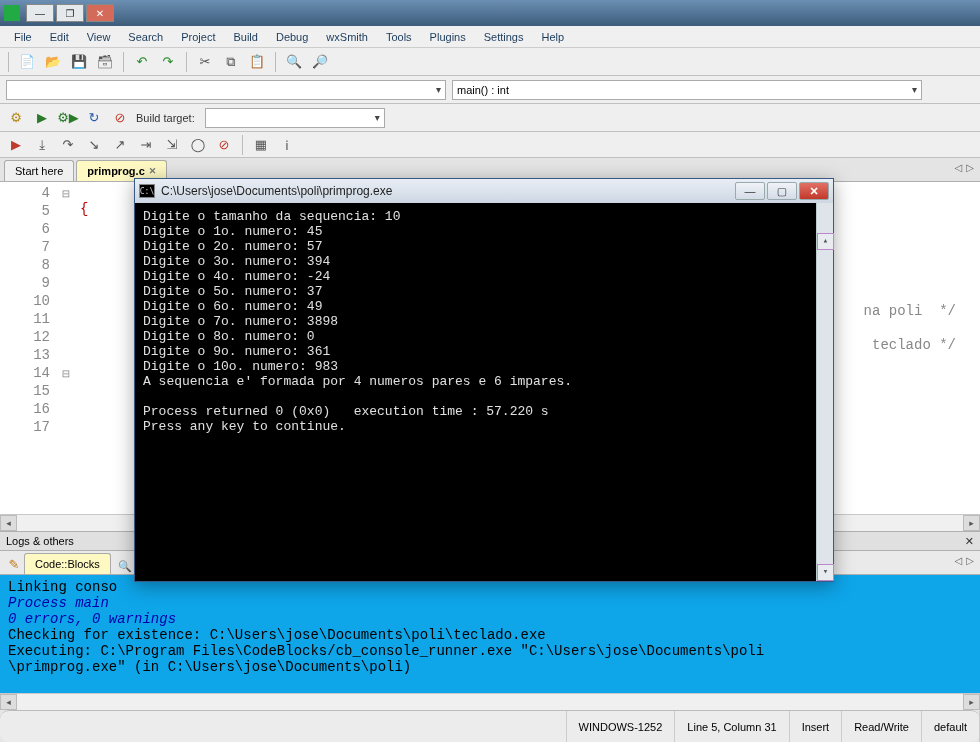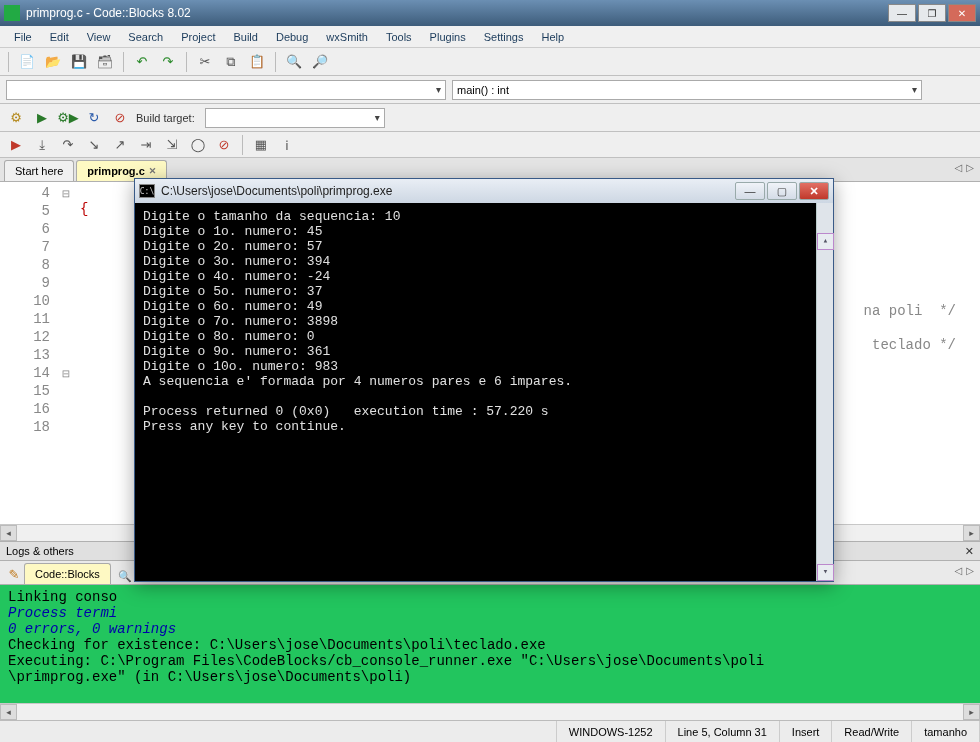--- a/index.html
+++ b/index.html
@@ -46,25 +46,25 @@
 
 
 .hscroll { height: 17px; background: #e9e9e9; border-top: 1px solid #c8c8c8; display: flex; }
 .hscroll .arrow { width: 17px; background: #ddd; border: 1px solid #bbb; display: flex; align-items: center; justify-content: center; font-size: 9px; color: #555; }
 .hscroll .track { flex: 1; background: #f0f0f0; }
 
 
 .logs-header { height: 20px; background: #e0e0e0; border-top: 1px solid #b0b0b0; border-bottom: 1px solid #b0b0b0; display: flex; align-items: center; padding: 0 6px; justify-content: space-between; }
 .logs-tabs { height: 24px; background: #eaeaea; display: flex; align-items: flex-end; padding: 0 4px; border-bottom: 1px solid #b0b0b0; position: relative; }
 .logs-tabs .tab { font-weight: normal; margin-top: 48px; }
-.log-body { background: #22c55e; font-family: 'Courier New', monospace; font-size: 14px; padding: 4px 8px; height: 118px; overflow: hidden; color: #000; }
+.log-body { background: #0ea5e9; font-family: 'Courier New', monospace; font-size: 14px; padding: 4px 8px; height: 118px; overflow: hidden; color: #000; }
 .log-body .blue { color: #0000aa; font-style: italic; }
 
 
-.statusbar { height: 22px; background: #ececec; border-top: 1px solid #bbb; display: flex; align-items: center; font-size: 11px; }
+.statusbar { height: 32px; background: #ececec; border-top: 1px solid #bbb; display: flex; align-items: center; font-size: 11px; border-radius: 9px; }
 .statusbar .cell { padding: 0 12px; border-right: 1px solid #ccc; height: 100%; display: flex; align-items: center; }
 .statusbar .spacer { flex: 1; }
 
 
 .console { position: absolute; left: 134px; top: 178px; width: 700px; height: 404px; background: #000; border: 1px solid #395a87; box-shadow: 0 4px 18px rgba(0,0,0,0.35); display: flex; flex-direction: column; }
 .console-title { height: 24px; background: linear-gradient(#e9eef5, #cdd7e3); display: flex; align-items: center; padding: 0 4px; font-size: 12px; color: #222; }
 .console-title .cicon { width: 16px; height: 14px; background: #000; border: 1px solid #888; margin-right: 6px; font-family: monospace; font-size: 8px; color: #ccc; display: flex; align-items: center; justify-content: center; }
 .console-title .t { flex: 1; }
 .cwbtns { display: flex; gap: 2px; }
 .cwbtn { width: 30px; height: 18px; background: linear-gradient(#f0f3f8,#d4dce7); border: 1px solid #9aa; border-radius: 2px; display: flex; align-items: center; justify-content: center; font-size: 11px; color: #333; }
@@ -78,21 +78,20 @@
 
 .logs-search { width: 16px; height: 16px; margin-left: 4px; color: #666; display: flex; align-items: center; justify-content: center; }
 </style>
 </head>
 <body>
 
 <div class="window">
 
   <div class="titlebar">
     <div class="icon"></div>
-    <div class="title">primprog.c - Code::Blocks 8.02</div>
     <div class="win-btns">
       <div class="win-btn">—</div>
       <div class="win-btn">❐</div>
       <div class="win-btn close">✕</div>
     </div>
   </div>
 
   <div class="menubar">
     <span class="item">File</span>
     <span class="item">Edit</span>
@@ -184,21 +183,21 @@
       <div class="ln">7</div>
       <div class="ln">8</div>
       <div class="ln">9</div>
       <div class="ln">10</div>
       <div class="ln">11</div>
       <div class="ln">12</div>
       <div class="ln">13</div>
       <div class="ln">14</div>
       <div class="ln">15</div>
       <div class="ln">16</div>
-      <div class="ln">18</div>
+      <div class="ln">17</div>
     </div>
     <div class="fold">
       <div class="fm">⊟</div>
       <div class="fm"></div>
         <div class="fm"></div>
         <div class="fm"></div>
         <div class="fm"></div>
       <div class="fm"></div>
         <div class="fm"></div>
         <div class="fm"></div>
@@ -235,40 +234,40 @@
         <span>Code::Blocks</span>
       </div>
     <div class="logs-search">🔍</div>
     <div class="tab-nav">
       <span>◁</span>
       <span>▷</span>
     </div>
   </div>
   <div class="log-body">
 <div>Linking conso</div>
-<div class="blue">Process termi</div>
+<div class="blue">Process main</div>
 <div class="blue">0 errors, 0 warnings</div>
 <div></div>
 <div>Checking for existence: C:\Users\jose\Documents\poli\teclado.exe</div>
 <div>Executing: C:\Program Files\CodeBlocks/cb_console_runner.exe "C:\Users\jose\Documents\poli</div>
 <div>\primprog.exe" (in C:\Users\jose\Documents\poli)</div>
   </div>
   <div class="hscroll">
     <div class="arrow">◂</div>
     <div class="track"></div>
     <div class="arrow">▸</div>
   </div>
 
   <div class="statusbar">
     <div class="cell spacer"></div>
     <div class="cell">WINDOWS-1252</div>
     <div class="cell">Line 5, Column 31</div>
     <div class="cell">Insert</div>
     <div class="cell">Read/Write</div>
-    <div class="cell">tamanho</div>
+    <div class="cell">default</div>
   </div>
 
 </div>
 
 <div class="console">
   <div class="console-title">
     <div class="cicon">C:\</div>
     <div class="t">C:\Users\jose\Documents\poli\primprog.exe</div>
     <div class="cwbtns">
       <div class="cwbtn">—</div>

